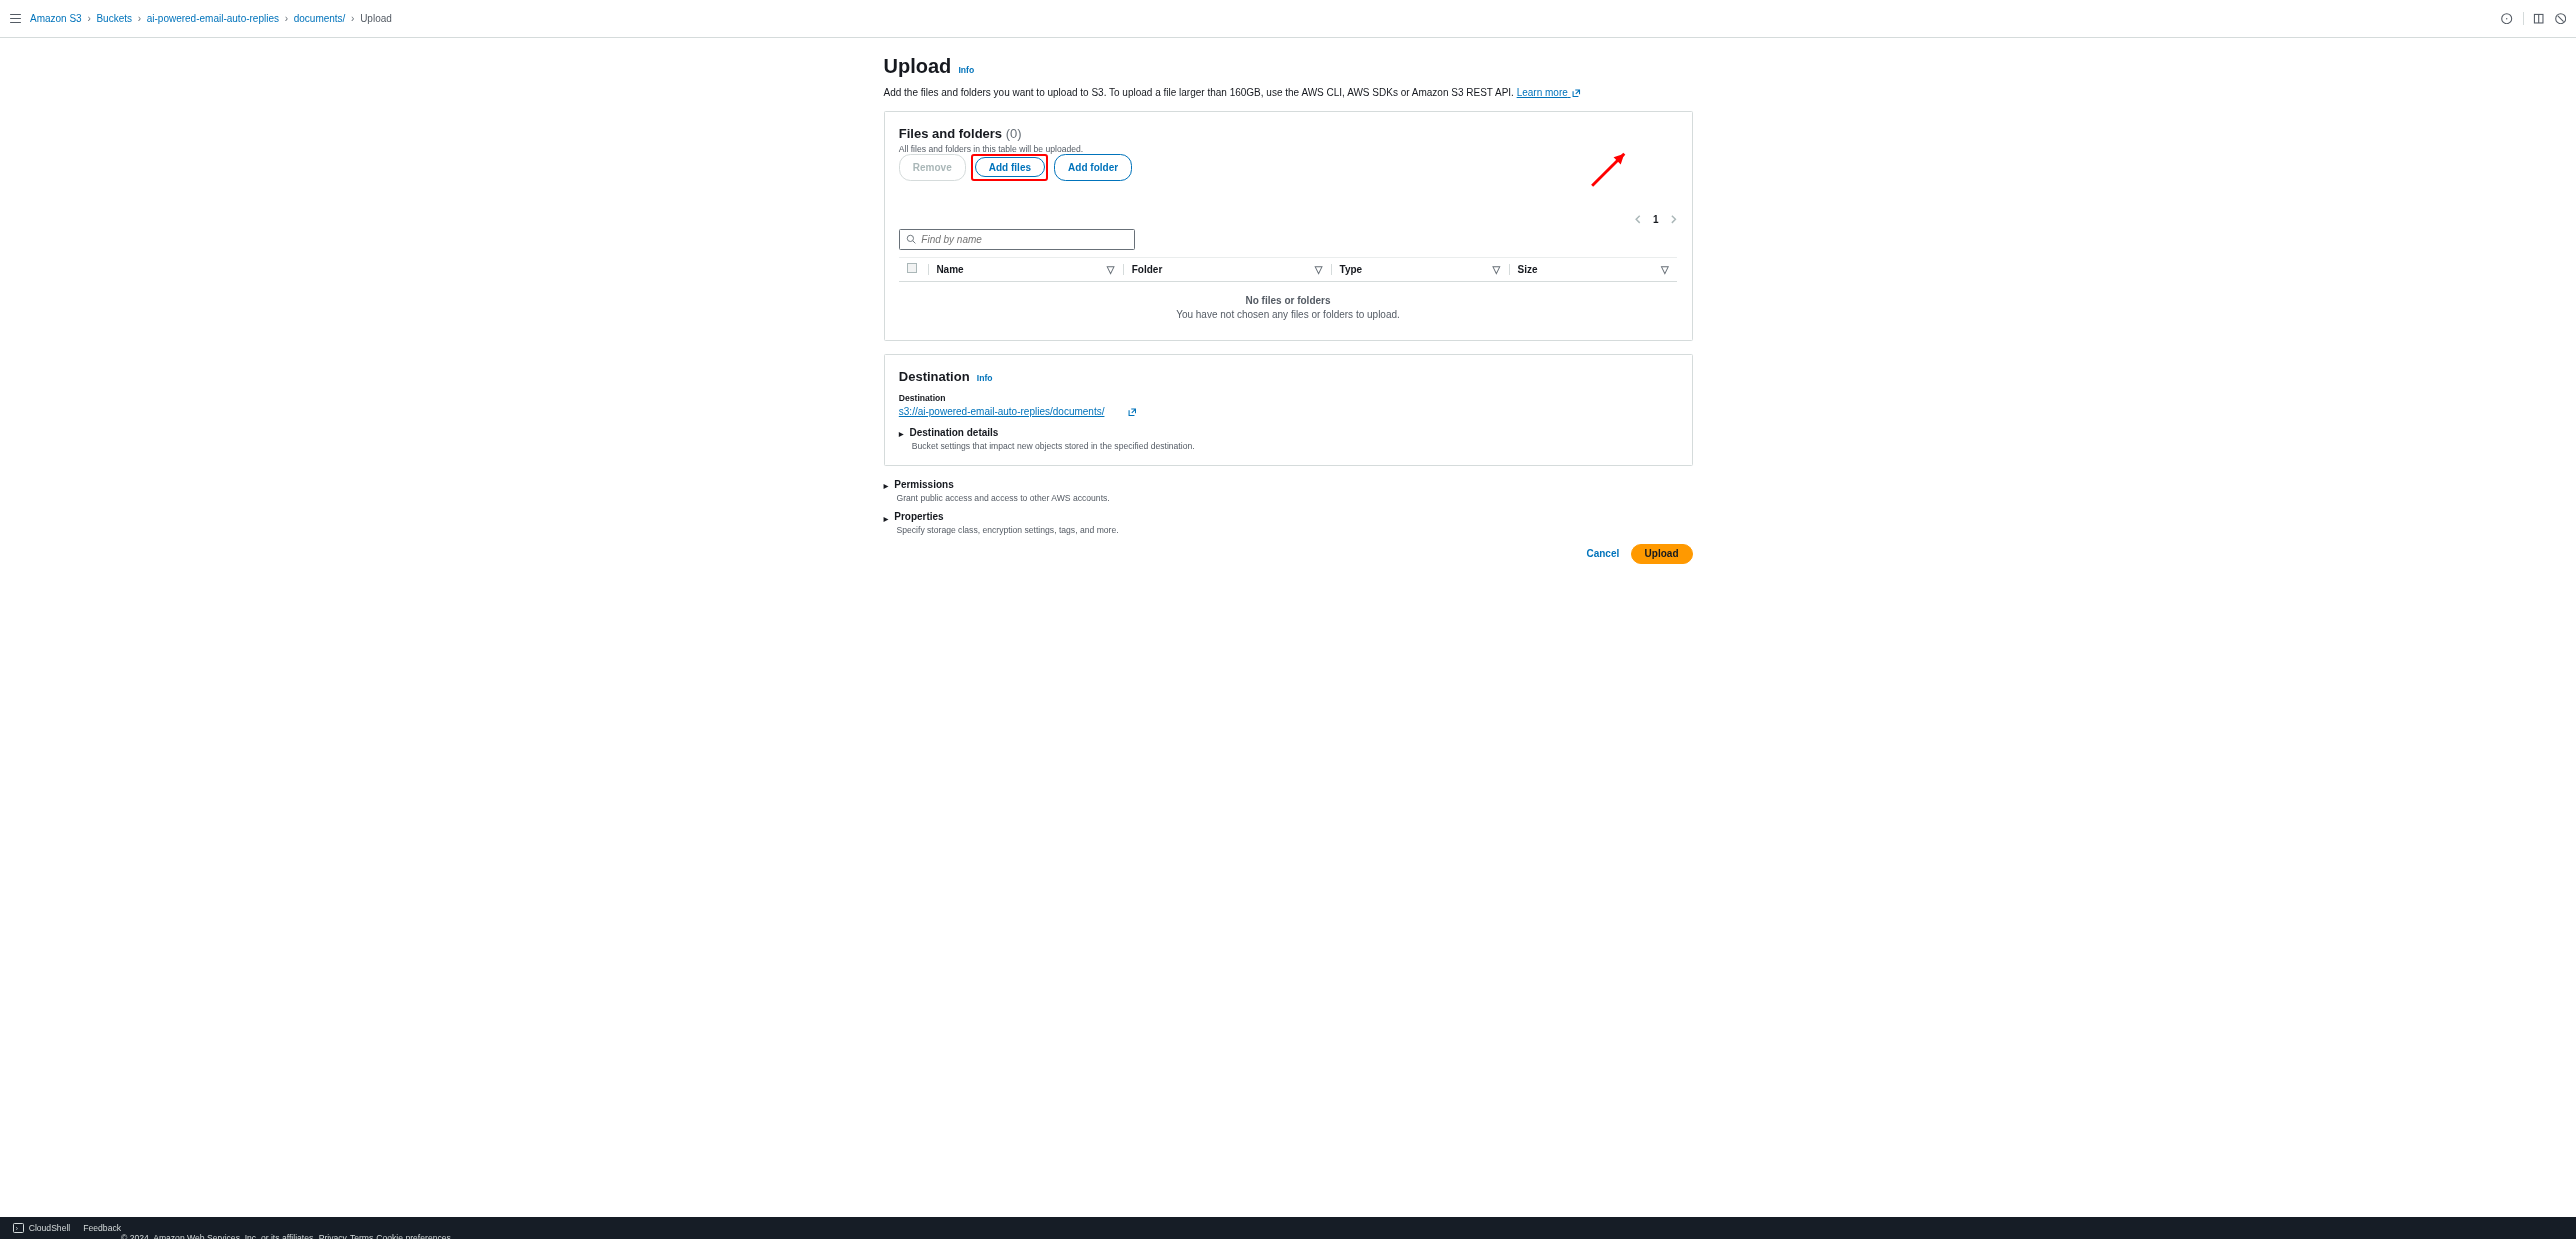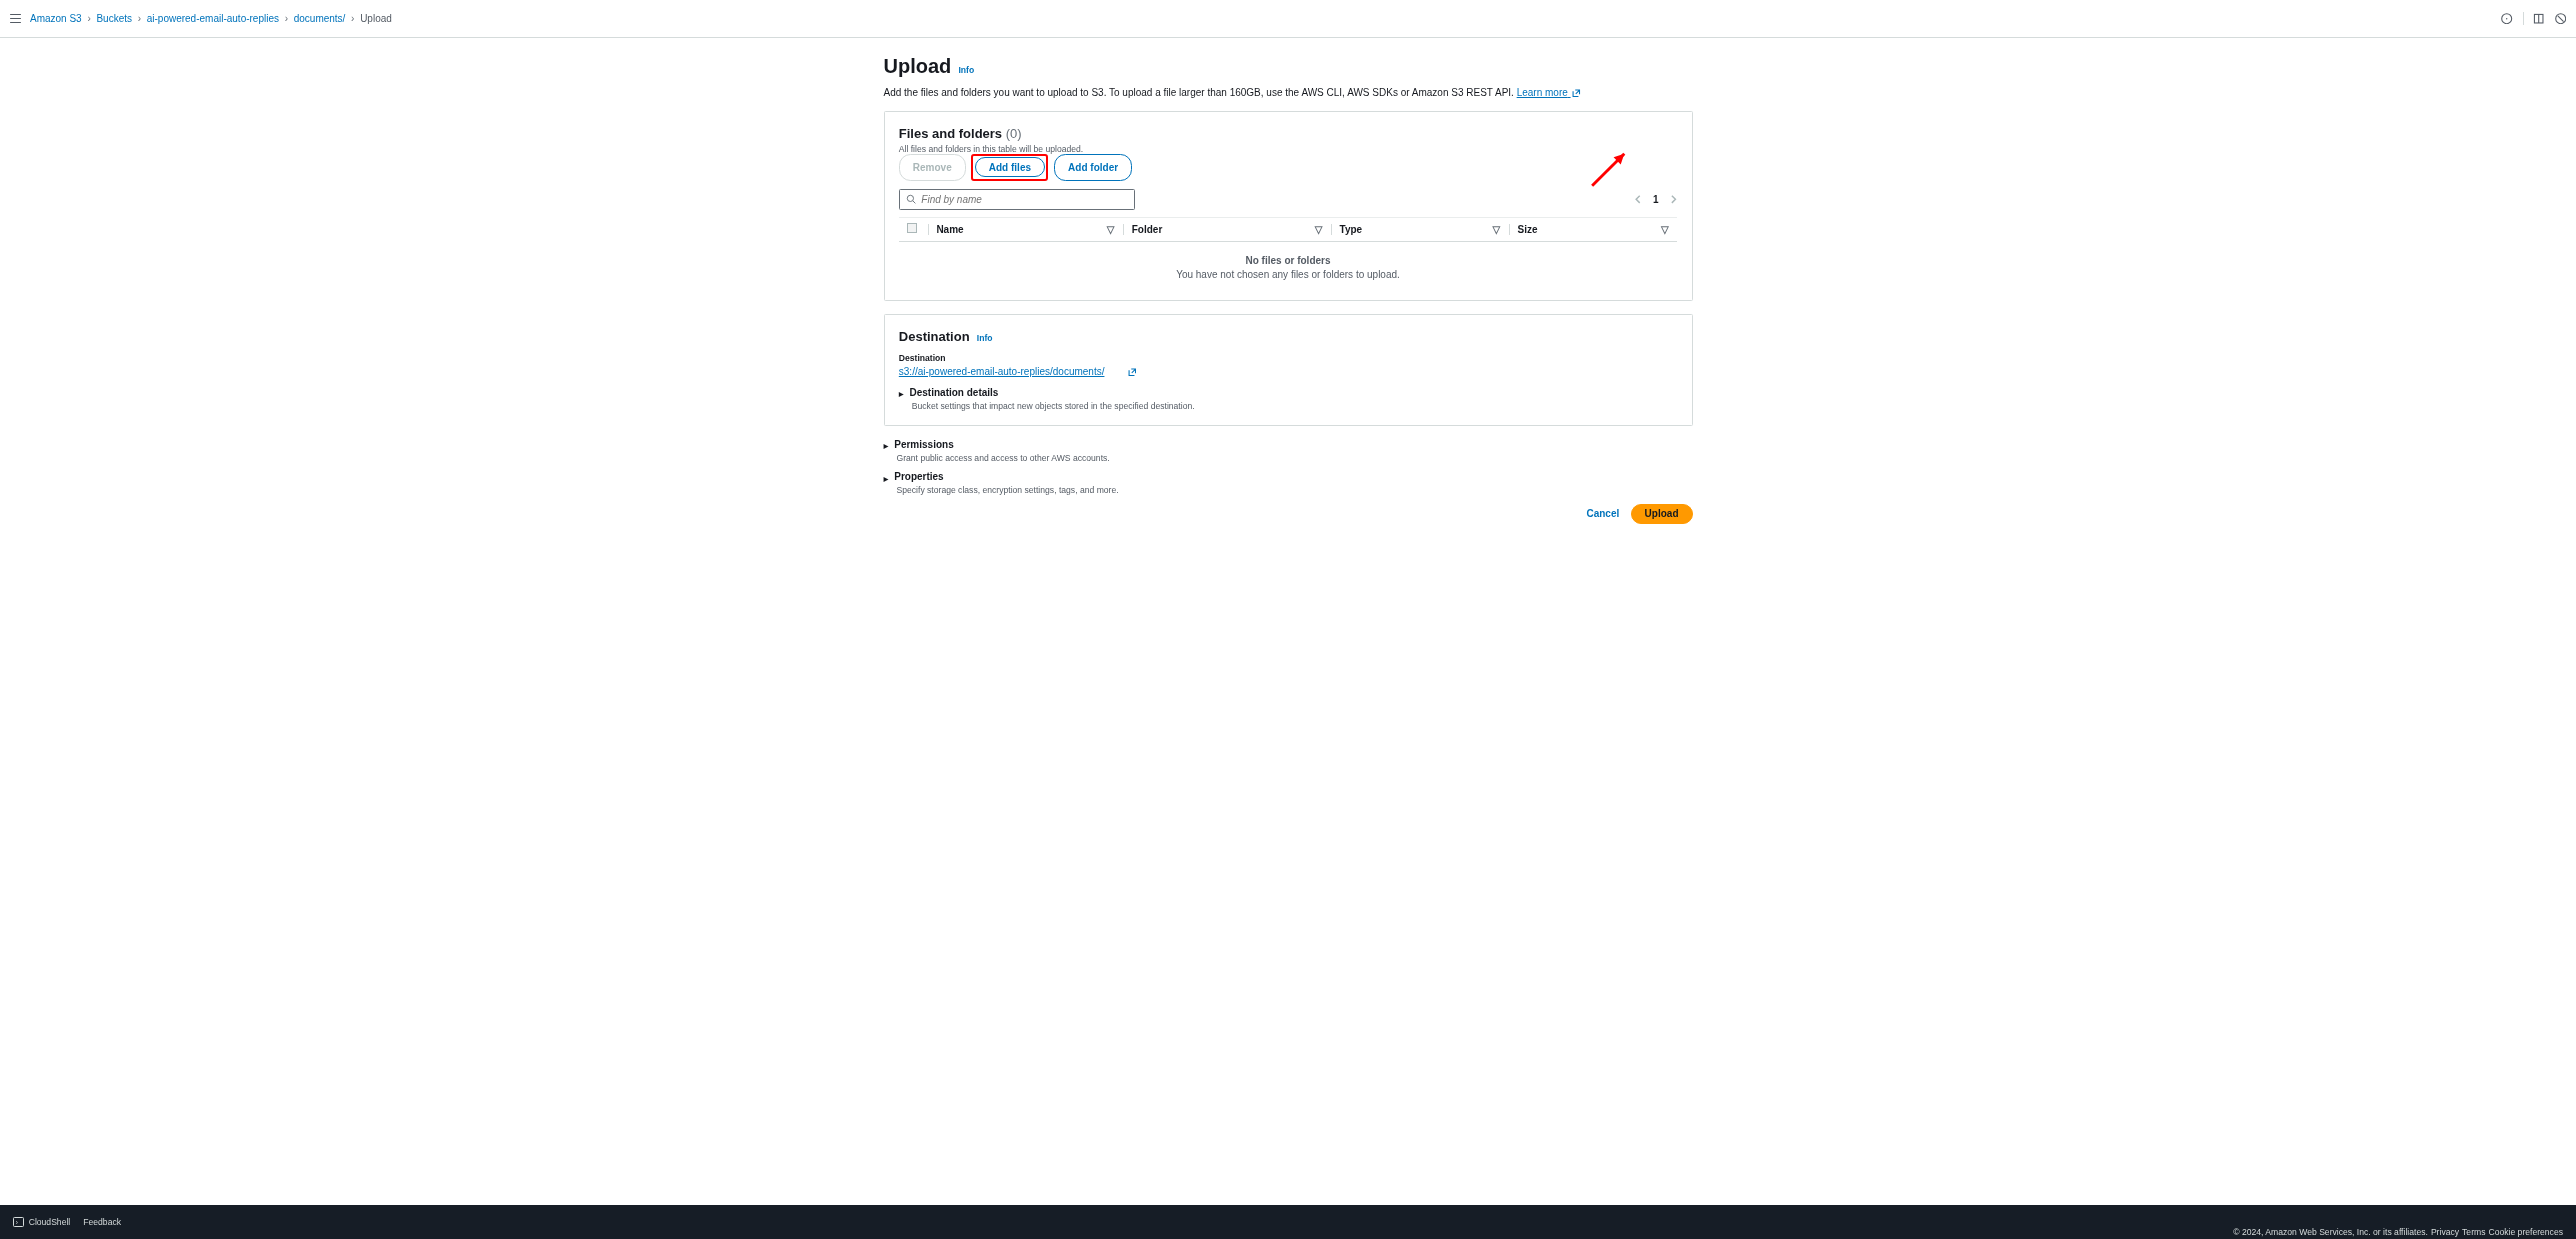--- a/index.html
+++ b/index.html
@@ -34,21 +34,21 @@
 
 .btn { padding: 3.6px 13px; font-size: 10px; border-radius: 11.4px; border: 0.7px solid; cursor: pointer; font-weight: 700; background: #fff; }
 .btn-disabled { border-color: #d5dbdb; color: #aab7b8; cursor: default; }
 .btn-primary-outline { border-color: #0073bb; color: #0073bb; border-width: 0.7px; }
 .btn-link { background: none; border: none; color: #0073bb; font-weight: 700; cursor: pointer; font-size: 10px; }
 .btn-primary { background: #ff9900; border-color: #ff9900; color: #16191f; }
 
 .highlight-box { border: 2.1px solid #ff0000; border-radius: 2.9px; padding: 1.4px; display: inline-block; }
 
 .searchbar { margin-top: 8.6px; display: flex; justify-content: space-between; align-items: center; }
-.search-input-wrap { position: relative; width: 236px; }
+.search-input-wrap { position: relative; width: 236px; margin-top: 40px; }
 .search-input-wrap svg { position: absolute; left: 7.2px; top: 50%; transform: translateY(-50%); width: 10px; height: 10px; color: #687078; }
 .search-input { width: 100%; padding: 3.6px 7.2px 3.6px 21.5px; border: 0.7px solid #687078; border-radius: 1.4px; font-size: 10px; font-style: italic; color: #687078; }
 .paginator { display: flex; align-items: center; gap: 10px; color: #687078; }
 .paginator .pagenum { color: #16191f; font-weight: 700; }
 .paginator svg { width: 8.6px; height: 8.6px; cursor: pointer; }
 
 .table { width: 100%; margin-top: 7.2px; border-collapse: collapse; }
 .table th { text-align: left; font-weight: 700; font-size: 10px; padding: 5.7px 8.6px; border-bottom: 0.7px solid #d5dbdb; border-top: 0.7px solid #eaeded; position: relative; }
 .table th:not(:first-child)::before { content: ""; position: absolute; left: 0; top: 25%; height: 50%; border-left: 0.7px solid #d5dbdb; }
 .table th.chkcol { width: 29px; }
@@ -66,21 +66,21 @@
 .expander { display: flex; align-items: flex-start; gap: 5.7px; margin-top: 10px; }
 .expander-outer { margin-bottom: 8.6px; }
 .expander .tri { color: #16191f; margin-top: 1.4px; cursor: pointer; }
 .expander-title { font-weight: 700; font-size: 10px; }
 .expander-sub { font-size: 8.6px; color: #545b64; margin-top: 1.4px; margin-left: 13px; }
 
 .page-actions { display: flex; justify-content: flex-end; gap: 11.4px; align-items: center; margin-top: 5.7px; }
 
 .arrow-annotation { position: absolute; pointer-events: none; }
 
-.footer { position: fixed; bottom: 0; left: 0; right: 0; background: #161d26; color: #d5dbdb; display: flex; justify-content: space-between; align-items: center; padding: 4.3px 13px; font-size: 8.6px; height: 34px; }
+.footer { position: fixed; bottom: 0; left: 0; right: 0; background: #161d26; color: #d5dbdb; display: flex; align-items: center; padding: 4.3px 13px; font-size: 8.6px; height: 22px; }
 .footer-left { display: flex; align-items: center; gap: 13px; }
 .footer-left a, .footer-right a { color: #d5dbdb; }
 .footer-right { display: flex; align-items: center; gap: 3px; margin-top: 20px; }
 .cloudshell { display: flex; align-items: center; gap: 4.3px; }
 .cloudshell-icon { width: 11.4px; height: 10px; border: 1.1px solid #d5dbdb; border-radius: 1.4px; display: flex; align-items: center; justify-content: center; font-size: 6.4px; }
 
 .ext-icon { display: inline-block; width: 8.6px; height: 8.6px; vertical-align: middle; margin-left: 1.4px; }
 </style>
 </head>
 <body>

